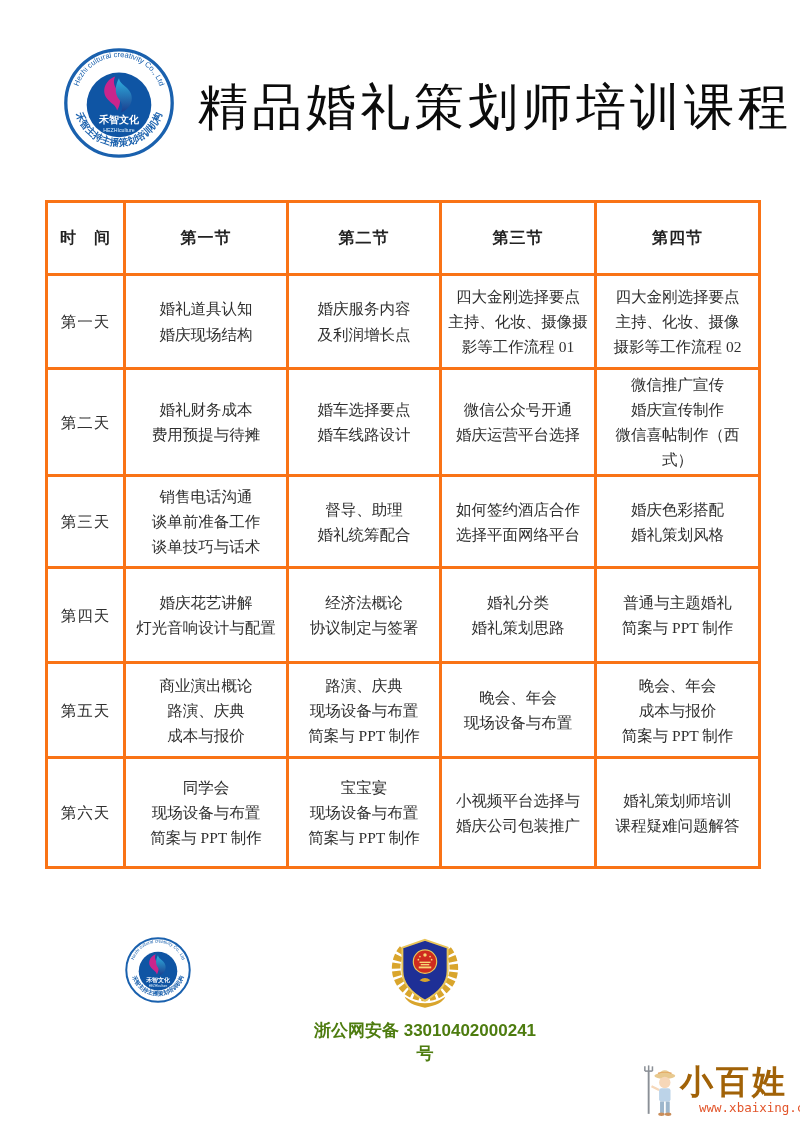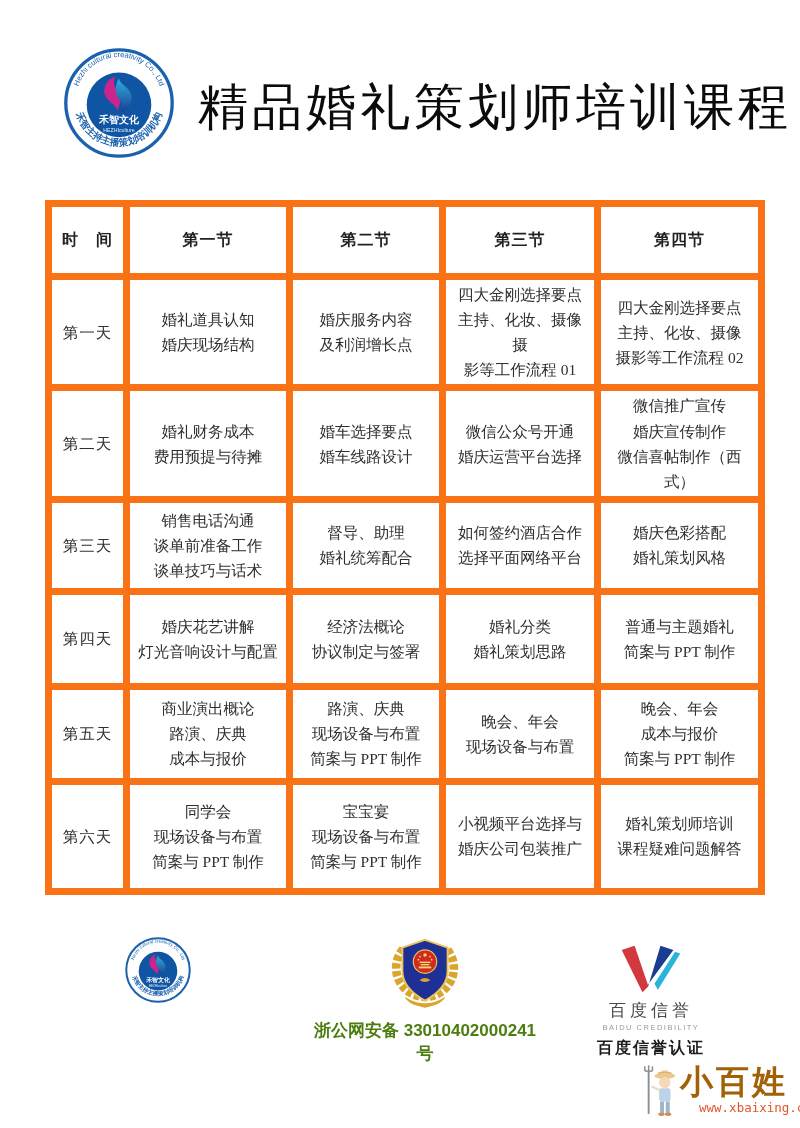--- a/index.html
+++ b/index.html
@@ -7,21 +7,21 @@
         font-family:"Liberation Serif","DejaVu Serif",serif;color:#2f2f2f;}
 
   
   .hezhi-logo{position:absolute;}
   .logo-header{left:62px;top:46px;width:114px;height:114px;}
   .page-title{position:absolute;left:186px;top:74px;width:560px;
               font-size:50px;font-weight:normal;letter-spacing:4px;color:#0b0b0b;white-space:nowrap;margin-left:12px;}
 
   
   table.schedule{position:absolute;left:45px;top:200px;width:713px;border-collapse:collapse;table-layout:fixed;}
-  table.schedule th,table.schedule td{border:7px solid #f97316;text-align:center;vertical-align:middle;
+  table.schedule th,table.schedule td{border:3px solid #f97316;text-align:center;vertical-align:middle;
               font-size:15.5px;line-height:1.62;white-space:pre-line;padding:2px 6px;}
   table.schedule th{font-size:16px;font-weight:600;letter-spacing:1px;color:#222;}
   td.day{vertical-align:top;padding-top:20px;font-size:16px;letter-spacing:1px;}
 
   
   .logo-footer{left:124px;top:936px;width:68px;height:68px;}
   .copyright{position:absolute;left:70px;top:1020px;width:240px;
              font-family:"Liberation Sans","DejaVu Sans",sans-serif;font-size:15px;color:#3d3d3d;}
   .police-badge{position:absolute;left:386px;top:928px;width:78px;height:86px;}
   .police-no{position:absolute;left:310px;top:1019px;width:230px;text-align:center;
@@ -198,30 +198,20 @@
     <circle cx="56.5" cy="31.5" r="1.1" fill="#f7d774"></circle>
     <circle cx="41.5" cy="35.5" r="1.1" fill="#f7d774"></circle>
     <circle cx="58.5" cy="35.5" r="1.1" fill="#f7d774"></circle>
     <rect x="43" y="38" width="14" height="1.8" fill="#f7d774"></rect>
     <rect x="44.5" y="41" width="11" height="1.8" fill="#f7d774"></rect>
     <rect x="42" y="44.2" width="16" height="2.4" fill="#f7d774"></rect>
     <path d="M43,62 Q50,56 57,62 Q50,66 43,62 Z" fill="#d9a52c"></path>
   </svg>
   <div class="police-no">浙公网安备 33010402000241号</div>
 
-  <div class="baidu">
-    <svg viewBox="0 0 72 58">
-      <polygon points="64,9 70,11 44,53 40,46" fill="#2ab4dc"></polygon>
-      <polygon points="26,56 33,48 47,2 62,7" fill="#1c3e92"></polygon>
-      <polygon points="2,7 17,2 33,49 26,56" fill="#d2393f"></polygon>
-    </svg>
-    <div class="baidu-title">百度信誉</div>
-    <div class="baidu-sub">BAIDU CREDIBILITY</div>
-    <div class="baidu-cert">百度信誉认证</div>
-  </div>
 
   <div class="watermark">
     <svg class="wm-mascot" viewBox="0 0 40 60">
       <line x1="7" y1="8" x2="7" y2="53" stroke="#8a8f96" stroke-width="2"></line>
       <line x1="3" y1="8" x2="11" y2="8" stroke="#8a8f96" stroke-width="1.6"></line>
       <line x1="3" y1="8" x2="3" y2="3" stroke="#8a8f96" stroke-width="1.6"></line>
       <line x1="7" y1="8" x2="7" y2="2" stroke="#8a8f96" stroke-width="1.6"></line>
       <line x1="11" y1="8" x2="11" y2="3" stroke="#8a8f96" stroke-width="1.6"></line>
       <path d="M16,12 Q24,2 32,12 Z" fill="#e8c98f"></path>
       <rect x="17" y="9.5" width="14" height="2.5" fill="#e08a3c"></rect>

